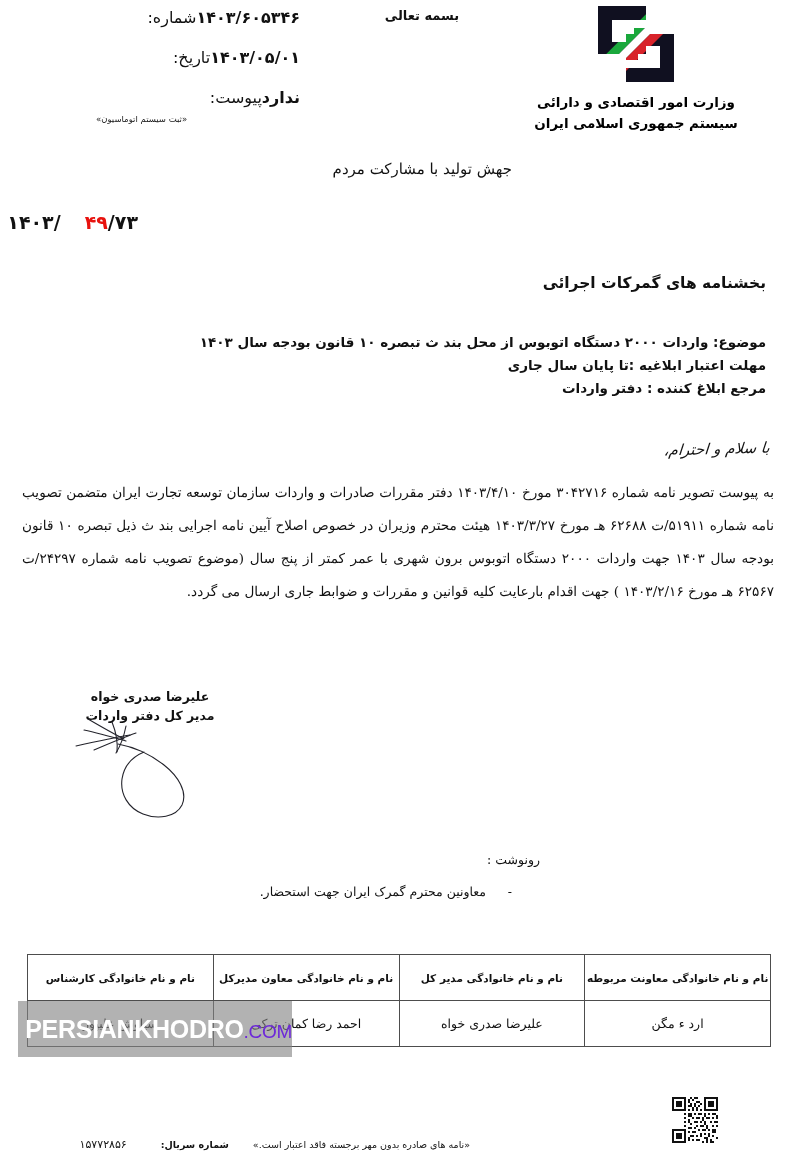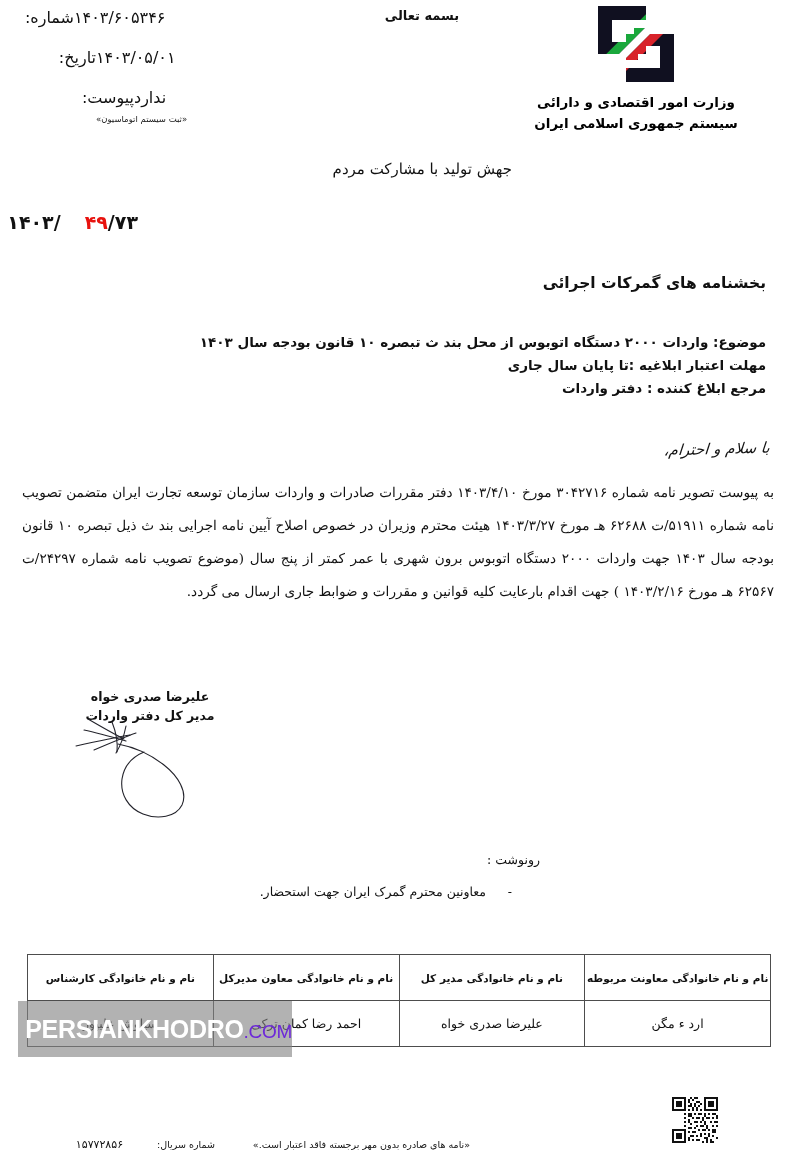--- a/index.html
+++ b/index.html
@@ -51,33 +51,33 @@
     position: absolute;
     top: 8px;
     left: 0;
     width: 300px;
     direction: rtl;
     text-align: left;
   }
   .meta-row {
     display: flex;
     flex-direction: row-reverse;
-    justify-content: flex-start;
+    justify-content: flex-end;
     align-items: baseline;
     font-size: 16px;
     margin-bottom: 21px;
     padding-left: 14px;
   }
   .meta-label {
     font-weight: normal;
     min-width: 62px;
     text-align: right;
     margin-left: 12px;
   }
-  .meta-value { font-weight: normal; }
+  .meta-value { font-weight: bold; }
   #meta-row-number { padding-left: 0px; }
   #meta-row-date { padding-left: 22px; }
   #meta-row-attach { padding-left: 60px; }
   #meta-note {
     font-size: 8.5px;
     text-align: left;
     padding-left: 96px;
     margin-top: -14px;
     color: #1a1a1a;
   }
@@ -284,21 +284,21 @@
   #footer-inner {
     display: flex;
     flex-direction: row;
     justify-content: flex-start;
     align-items: baseline;
     padding-left: 52px;
     padding-right: 0;
   }
   #footer-spacer { flex: 0 0 330px; }
   #footer-validity { white-space: nowrap; }
-  #footer-serial-label { margin-right: 38px; white-space: nowrap; }
+  #footer-serial-label { margin-right: 24px; white-space: nowrap; font-weight: bold; }
   #footer-serial-value { margin-right: 34px; white-space: nowrap; font-size: 11px; }
 </style>
 </head>
 <body>
 
 <div id="page">
 
   <div id="basmala">
     <span>بسمه تعالی</span>
   </div>

